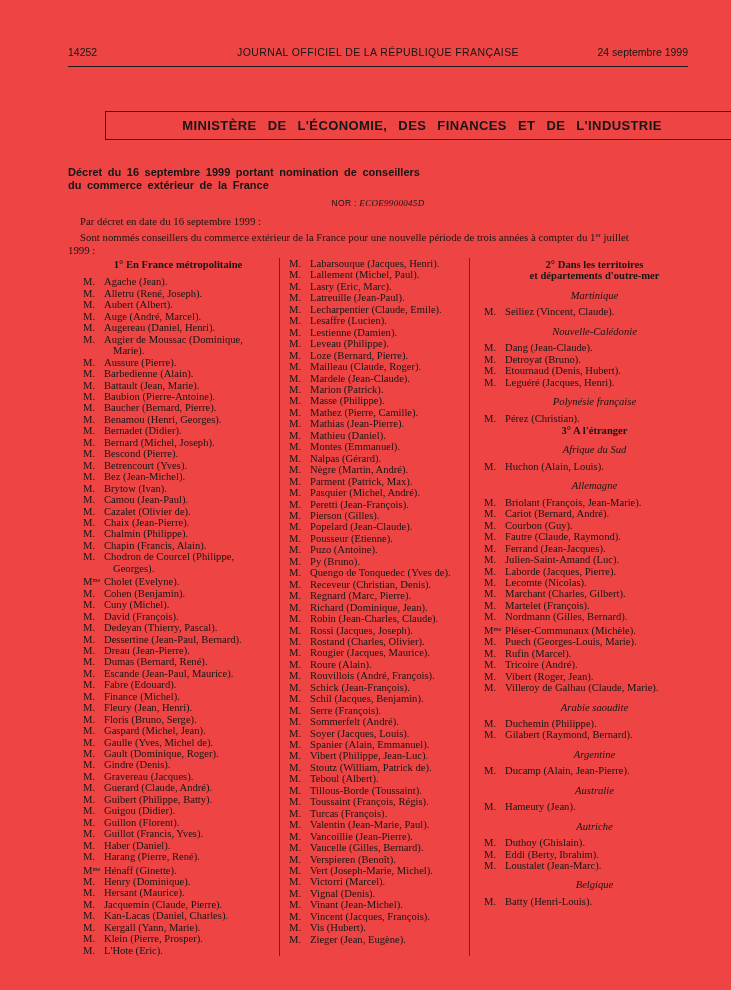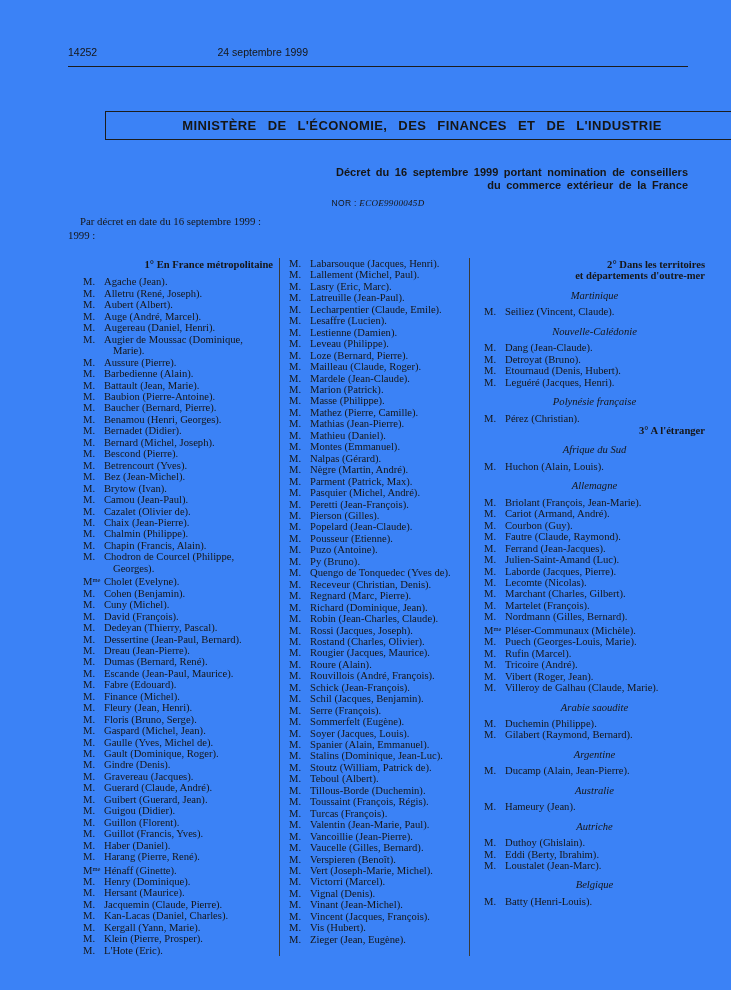--- a/index.html
+++ b/index.html
@@ -1,19 +1,19 @@
 <!DOCTYPE html>
 <html><head>
 <meta charset="utf-8">
 <style>
   html,body{margin:0;padding:0;background:#e8e8e8;}
   .page{
     position:relative;
     width:731px;height:990px;
-    background:#3b82f6;
+    background:#ef4444;
     color:#161616;
     font-family:"Liberation Serif", serif;
     overflow:hidden;
     box-sizing:border-box;
   }
   
   .runhead{
     position:absolute;left:68px;top:46px;width:620px;
     display:flex;align-items:baseline;
     font-family:"Liberation Sans", sans-serif;
@@ -31,21 +31,21 @@
     position:absolute;left:105px;top:111px;width:634px;height:29px;
     border:1.6px solid #1c1c1c;
     display:flex;align-items:center;justify-content:center;
     font-family:"Liberation Sans", sans-serif;
     font-weight:bold;font-size:13px;letter-spacing:.4px;word-spacing:7px;
     box-sizing:border-box;
   }
   
   .decree-title{
     position:absolute;left:68px;top:166px;width:620px;
-    text-align:right;
+    text-align:left;
     font-family:"Liberation Sans", sans-serif;
     font-weight:bold;font-size:11px;line-height:13px;word-spacing:2.5px;
   }
   .nor{
     position:absolute;left:68px;top:198px;width:620px;
     text-align:center;font-size:8.5px;
     font-family:"Liberation Sans", sans-serif;
     letter-spacing:.3px;
   }
   .nor .val{font-style:italic;font-family:"Liberation Serif", serif;font-size:9px;}
@@ -59,52 +59,54 @@
   
   .cols{
     position:absolute;left:68px;top:258px;width:645px;
     display:flex;align-items:stretch;
     font-size:10.6px;line-height:11.45px;
   }
   .col{box-sizing:border-box;}
   .col1{width:211px;padding-left:15px;padding-right:6px;}
   .col2{width:190px;border-left:1px solid #3a3a3a;padding-left:9px;padding-right:2px;}
   .col3{flex:1;border-left:1px solid #3a3a3a;padding-left:14px;padding-right:8px;}
-  .h{font-weight:bold;text-align:right;margin:1px 0 6px 0;}
+  .h{font-weight:bold;text-align:center;margin:1px 0 6px 0;}
   .h div{white-space:nowrap;}
   .c{font-style:italic;text-align:center;margin:8px 0 5px 0;}
   .e{padding-left:30px;text-indent:-30px;}
   .e .p{display:inline-block;width:21px;text-indent:0;}
   .e sup{font-size:6.5px;vertical-align:3px;letter-spacing:0;}
 </style>
 </head>
 <body>
 
 <div class="page">
 
   <div class="runhead">
     <span class="num">14252</span>
+    <span class="jtitle">JOURNAL OFFICIEL DE LA RÉPUBLIQUE FRANÇAISE</span>
     <span class="date">24 septembre 1999</span>
   </div>
   <div class="headrule"></div>
 
   <div class="banner">MINISTÈRE DE L'ÉCONOMIE, DES FINANCES ET DE L'INDUSTRIE</div>
 
   <div class="decree-title">
     <div>Décret du 16 septembre 1999 portant nomination de conseillers</div>
     <div>du commerce extérieur de la France</div>
   </div>
 
   <div class="nor">
     <span>NOR :</span>
     <span class="val">ECOE9900045D</span>
   </div>
 
   <div class="intro">
     <div class="ind">Par décret en date du 16 septembre 1999 :</div>
+    <div class="ind"><span>Sont nommés conseillers du commerce extérieur de la France pour une nouvelle période de trois années à compter du 1</span><sup>er</sup><span> juillet</span></div>
     <div>1999 :</div>
   </div>
 
   <div class="cols">
     <div class="col col1">
         <div class="h">
           <div>1° En France métropolitaine</div>
         </div>
         <div class="e"><span class="p">M.</span><span>Agache (Jean).</span></div>
         <div class="e"><span class="p">M.</span><span>Alletru (René, Joseph).</span></div>
@@ -142,21 +144,21 @@
         <div class="e"><span class="p">M.</span><span>Fabre (Edouard).</span></div>
         <div class="e"><span class="p">M.</span><span>Finance (Michel).</span></div>
         <div class="e"><span class="p">M.</span><span>Fleury (Jean, Henri).</span></div>
         <div class="e"><span class="p">M.</span><span>Floris (Bruno, Serge).</span></div>
         <div class="e"><span class="p">M.</span><span>Gaspard (Michel, Jean).</span></div>
         <div class="e"><span class="p">M.</span><span>Gaulle (Yves, Michel de).</span></div>
         <div class="e"><span class="p">M.</span><span>Gault (Dominique, Roger).</span></div>
         <div class="e"><span class="p">M.</span><span>Gindre (Denis).</span></div>
         <div class="e"><span class="p">M.</span><span>Gravereau (Jacques).</span></div>
         <div class="e"><span class="p">M.</span><span>Guerard (Claude, André).</span></div>
-        <div class="e"><span class="p">M.</span><span>Guibert (Guerard, Jean).</span></div>
+        <div class="e"><span class="p">M.</span><span>Guibert (Philippe, Batty).</span></div>
         <div class="e"><span class="p">M.</span><span>Guigou (Didier).</span></div>
         <div class="e"><span class="p">M.</span><span>Guillon (Florent).</span></div>
         <div class="e"><span class="p">M.</span><span>Guillot (Francis, Yves).</span></div>
         <div class="e"><span class="p">M.</span><span>Haber (Daniel).</span></div>
         <div class="e"><span class="p">M.</span><span>Harang (Pierre, René).</span></div>
         <div class="e"><span class="p">M<sup>me</sup></span><span>Hénaff (Ginette).</span></div>
         <div class="e"><span class="p">M.</span><span>Henry (Dominique).</span></div>
         <div class="e"><span class="p">M.</span><span>Hersant (Maurice).</span></div>
         <div class="e"><span class="p">M.</span><span>Jacquemin (Claude, Pierre).</span></div>
         <div class="e"><span class="p">M.</span><span>Kan-Lacas (Daniel, Charles).</span></div>
@@ -198,27 +200,27 @@
         <div class="e"><span class="p">M.</span><span>Richard (Dominique, Jean).</span></div>
         <div class="e"><span class="p">M.</span><span>Robin (Jean-Charles, Claude).</span></div>
         <div class="e"><span class="p">M.</span><span>Rossi (Jacques, Joseph).</span></div>
         <div class="e"><span class="p">M.</span><span>Rostand (Charles, Olivier).</span></div>
         <div class="e"><span class="p">M.</span><span>Rougier (Jacques, Maurice).</span></div>
         <div class="e"><span class="p">M.</span><span>Roure (Alain).</span></div>
         <div class="e"><span class="p">M.</span><span>Rouvillois (André, François).</span></div>
         <div class="e"><span class="p">M.</span><span>Schick (Jean-François).</span></div>
         <div class="e"><span class="p">M.</span><span>Schil (Jacques, Benjamin).</span></div>
         <div class="e"><span class="p">M.</span><span>Serre (François).</span></div>
-        <div class="e"><span class="p">M.</span><span>Sommerfelt (Eugène).</span></div>
+        <div class="e"><span class="p">M.</span><span>Sommerfelt (André).</span></div>
         <div class="e"><span class="p">M.</span><span>Soyer (Jacques, Louis).</span></div>
         <div class="e"><span class="p">M.</span><span>Spanier (Alain, Emmanuel).</span></div>
-        <div class="e"><span class="p">M.</span><span>Stalins (Dominique, Jean-Luc).</span></div>
+        <div class="e"><span class="p">M.</span><span>Vibert (Philippe, Jean-Luc).</span></div>
         <div class="e"><span class="p">M.</span><span>Stoutz (William, Patrick de).</span></div>
         <div class="e"><span class="p">M.</span><span>Teboul (Albert).</span></div>
-        <div class="e"><span class="p">M.</span><span>Tillous-Borde (Duchemin).</span></div>
+        <div class="e"><span class="p">M.</span><span>Tillous-Borde (Toussaint).</span></div>
         <div class="e"><span class="p">M.</span><span>Toussaint (François, Régis).</span></div>
         <div class="e"><span class="p">M.</span><span>Turcas (François).</span></div>
         <div class="e"><span class="p">M.</span><span>Valentin (Jean-Marie, Paul).</span></div>
         <div class="e"><span class="p">M.</span><span>Vancoillie (Jean-Pierre).</span></div>
         <div class="e"><span class="p">M.</span><span>Vaucelle (Gilles, Bernard).</span></div>
         <div class="e"><span class="p">M.</span><span>Verspieren (Benoît).</span></div>
         <div class="e"><span class="p">M.</span><span>Vert (Joseph-Marie, Michel).</span></div>
         <div class="e"><span class="p">M.</span><span>Victorri (Marcel).</span></div>
         <div class="e"><span class="p">M.</span><span>Vignal (Denis).</span></div>
         <div class="e"><span class="p">M.</span><span>Vinant (Jean-Michel).</span></div>
@@ -240,21 +242,21 @@
         <div class="e"><span class="p">M.</span><span>Leguéré (Jacques, Henri).</span></div>
         <div class="c">Polynésie française</div>
         <div class="e"><span class="p">M.</span><span>Pérez (Christian).</span></div>
         <div class="h">
           <div>3° A l'étranger</div>
         </div>
         <div class="c">Afrique du Sud</div>
         <div class="e"><span class="p">M.</span><span>Huchon (Alain, Louis).</span></div>
         <div class="c">Allemagne</div>
         <div class="e"><span class="p">M.</span><span>Briolant (François, Jean-Marie).</span></div>
-        <div class="e"><span class="p">M.</span><span>Cariot (Armand, André).</span></div>
+        <div class="e"><span class="p">M.</span><span>Cariot (Bernard, André).</span></div>
         <div class="e"><span class="p">M.</span><span>Courbon (Guy).</span></div>
         <div class="e"><span class="p">M.</span><span>Fautre (Claude, Raymond).</span></div>
         <div class="e"><span class="p">M.</span><span>Ferrand (Jean-Jacques).</span></div>
         <div class="e"><span class="p">M.</span><span>Julien-Saint-Amand (Luc).</span></div>
         <div class="e"><span class="p">M.</span><span>Laborde (Jacques, Pierre).</span></div>
         <div class="e"><span class="p">M.</span><span>Lecomte (Nicolas).</span></div>
         <div class="e"><span class="p">M.</span><span>Marchant (Charles, Gilbert).</span></div>
         <div class="e"><span class="p">M.</span><span>Martelet (François).</span></div>
         <div class="e"><span class="p">M.</span><span>Nordmann (Gilles, Bernard).</span></div>
         <div class="e"><span class="p">M<sup>me</sup></span><span>Pléser-Communaux (Michèle).</span></div>

